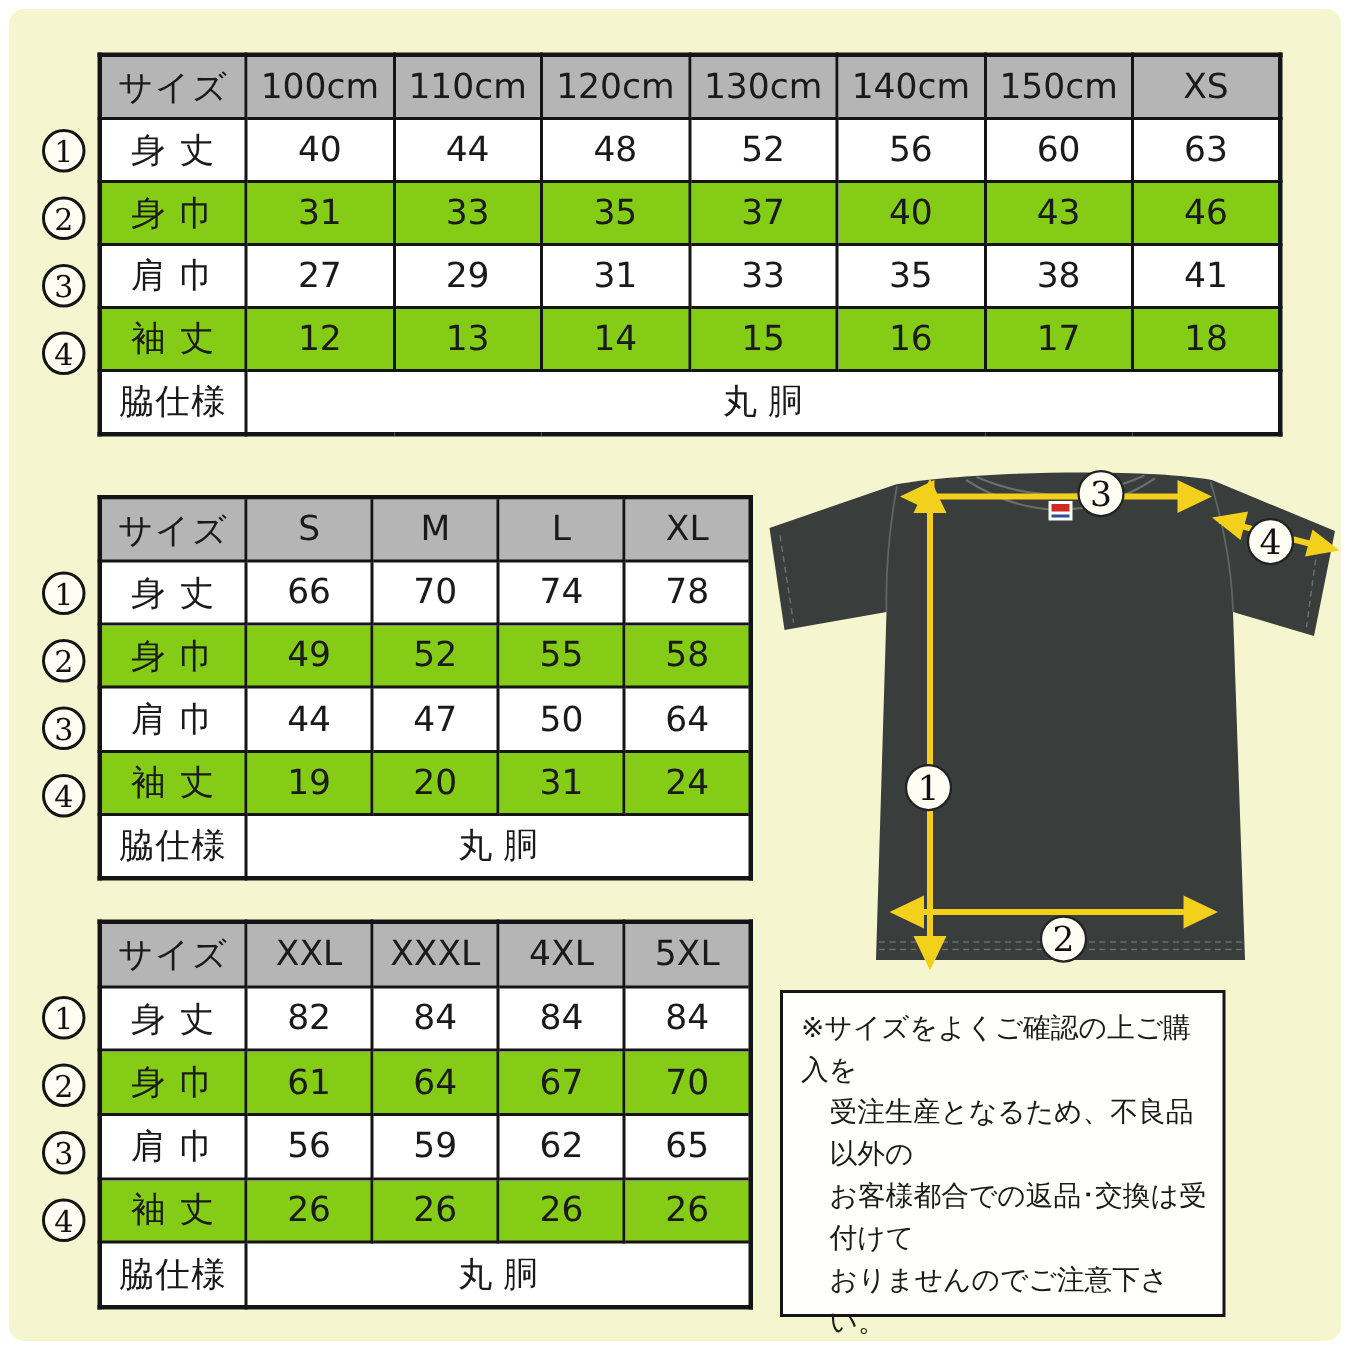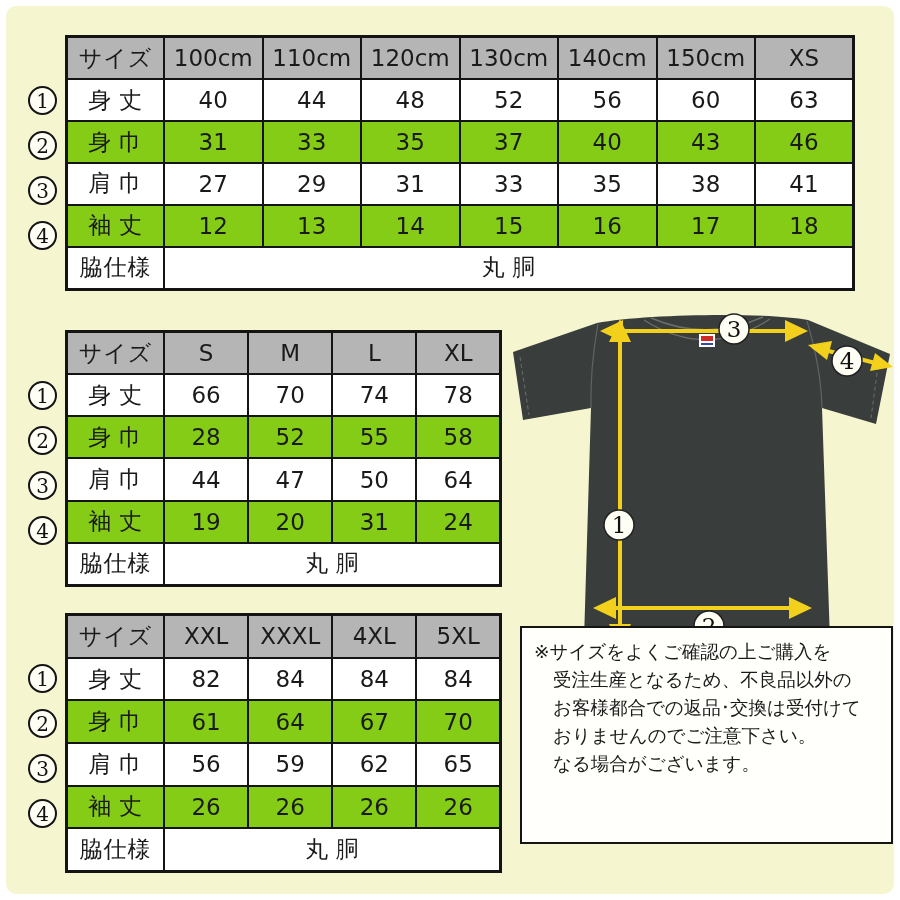--- a/index.html
+++ b/index.html
@@ -17,40 +17,40 @@
     position:absolute;border-collapse:collapse;table-layout:fixed;
     background:#ffffff;border:3px solid #141414;
   }
   table.size-table td{
     border:2px solid #141414;text-align:center;vertical-align:middle;
     font-size:23px;padding:0;overflow:hidden;white-space:nowrap;
   }
   table.size-table td.hdr{background:#b5b5b5;}
   table.size-table tr.shade td{background:#84cc16;}
   table.size-table tr.plain td{background:#ffffff;margin-top:32px;}
-  table.size-table td.lbl{letter-spacing:1px;font-family:Liberation Serif, serif;}
+  table.size-table td.lbl{letter-spacing:1px;}
   #table-kids{left:59px;top:29px;width:790px;height:256px;}
   #table-adult{left:59px;top:324px;width:437px;height:257px;}
   #table-plus{left:59px;top:607px;width:437px;height:260px;}
   #table-kids td:first-child,#table-adult td:first-child,#table-plus td:first-child{width:95px;}
   
   .nums{position:absolute;display:flex;flex-direction:column;gap:16px;}
   #nums-kids{left:22px;top:80px;}
   #nums-adult{left:22px;top:375px;}
   #nums-plus{left:22px;top:658px;}
   .ncircle{
     width:25px;height:25px;border:2px solid #141414;border-radius:50%;
     background:#fffef4;display:flex;align-items:center;justify-content:center;
     font-family:"DejaVu Serif","Liberation Serif",serif;font-size:20px;color:#111;
   }
   
   #shirt-figure{position:absolute;left:499px;top:302px;width:390px;height:348px;}
   
   .note-box{
-    position:absolute;left:514px;top:620px;width:373px;height:218px;
+    position:absolute;left:514px;top:654px;width:297px;height:218px;
     background:#fffffb;border:2px solid #141414;box-sizing:border-box;
     padding:10px 10px 8px 12px;
   }
   .note-line{font-size:18.5px;line-height:28px;letter-spacing:0;}
   .note-line.indent{padding-left:19px;}
 </style>
 </head>
 <body>
 
 <div class="canvas">
@@ -143,21 +143,21 @@
         </tr>
         <tr class="plain">
           <td class="lbl">身 丈</td>
           <td>66</td>
           <td>70</td>
           <td>74</td>
           <td>78</td>
         </tr>
         <tr class="shade">
           <td class="lbl">身 巾</td>
-          <td>28</td>
+          <td>49</td>
           <td>52</td>
           <td>55</td>
           <td>58</td>
         </tr>
         <tr class="plain">
           <td class="lbl">肩 巾</td>
           <td>44</td>
           <td>47</td>
           <td>50</td>
           <td>64</td>

